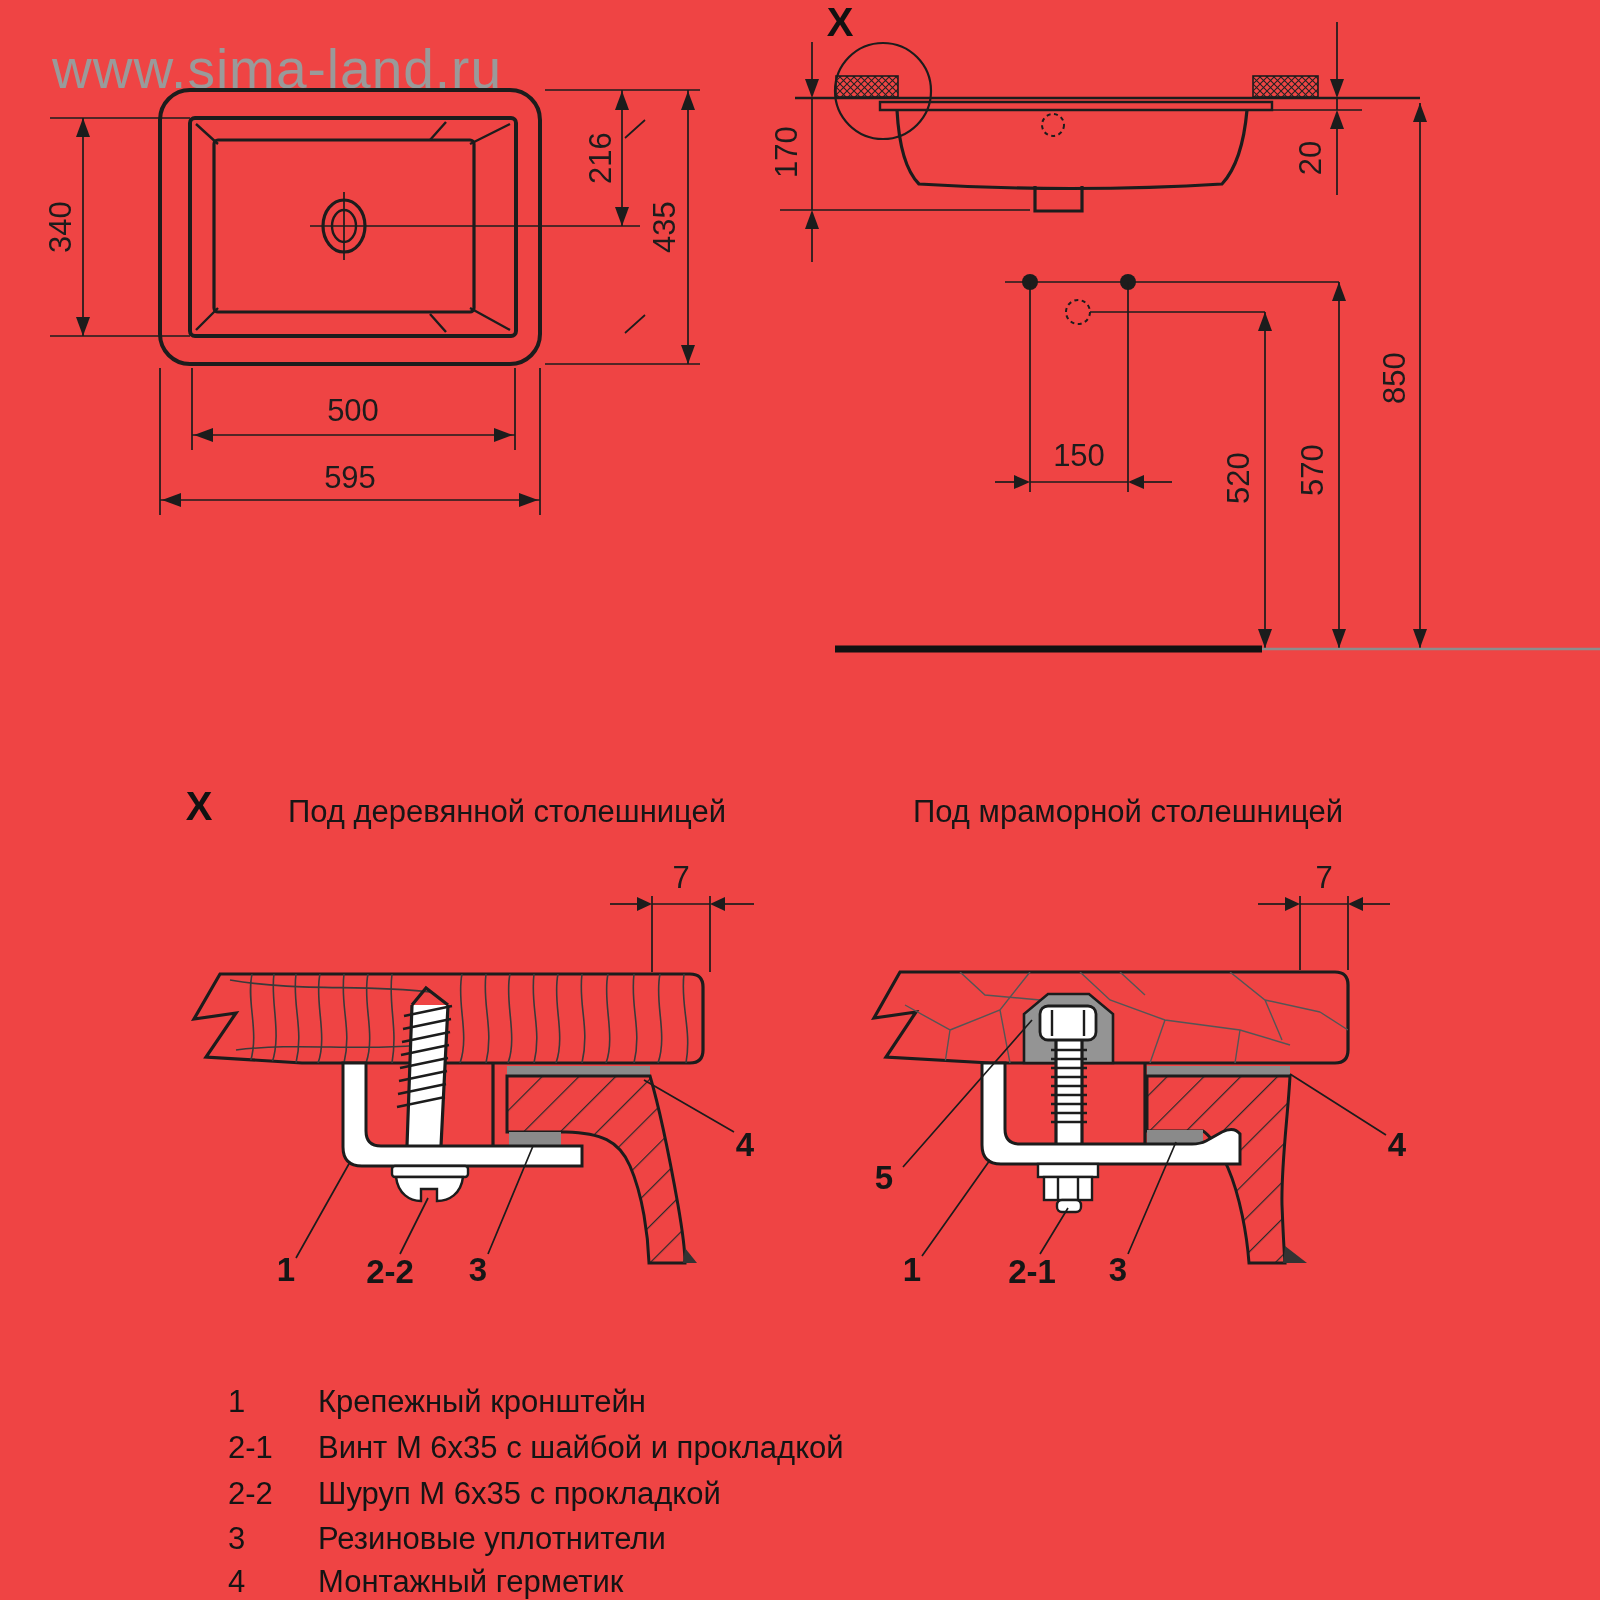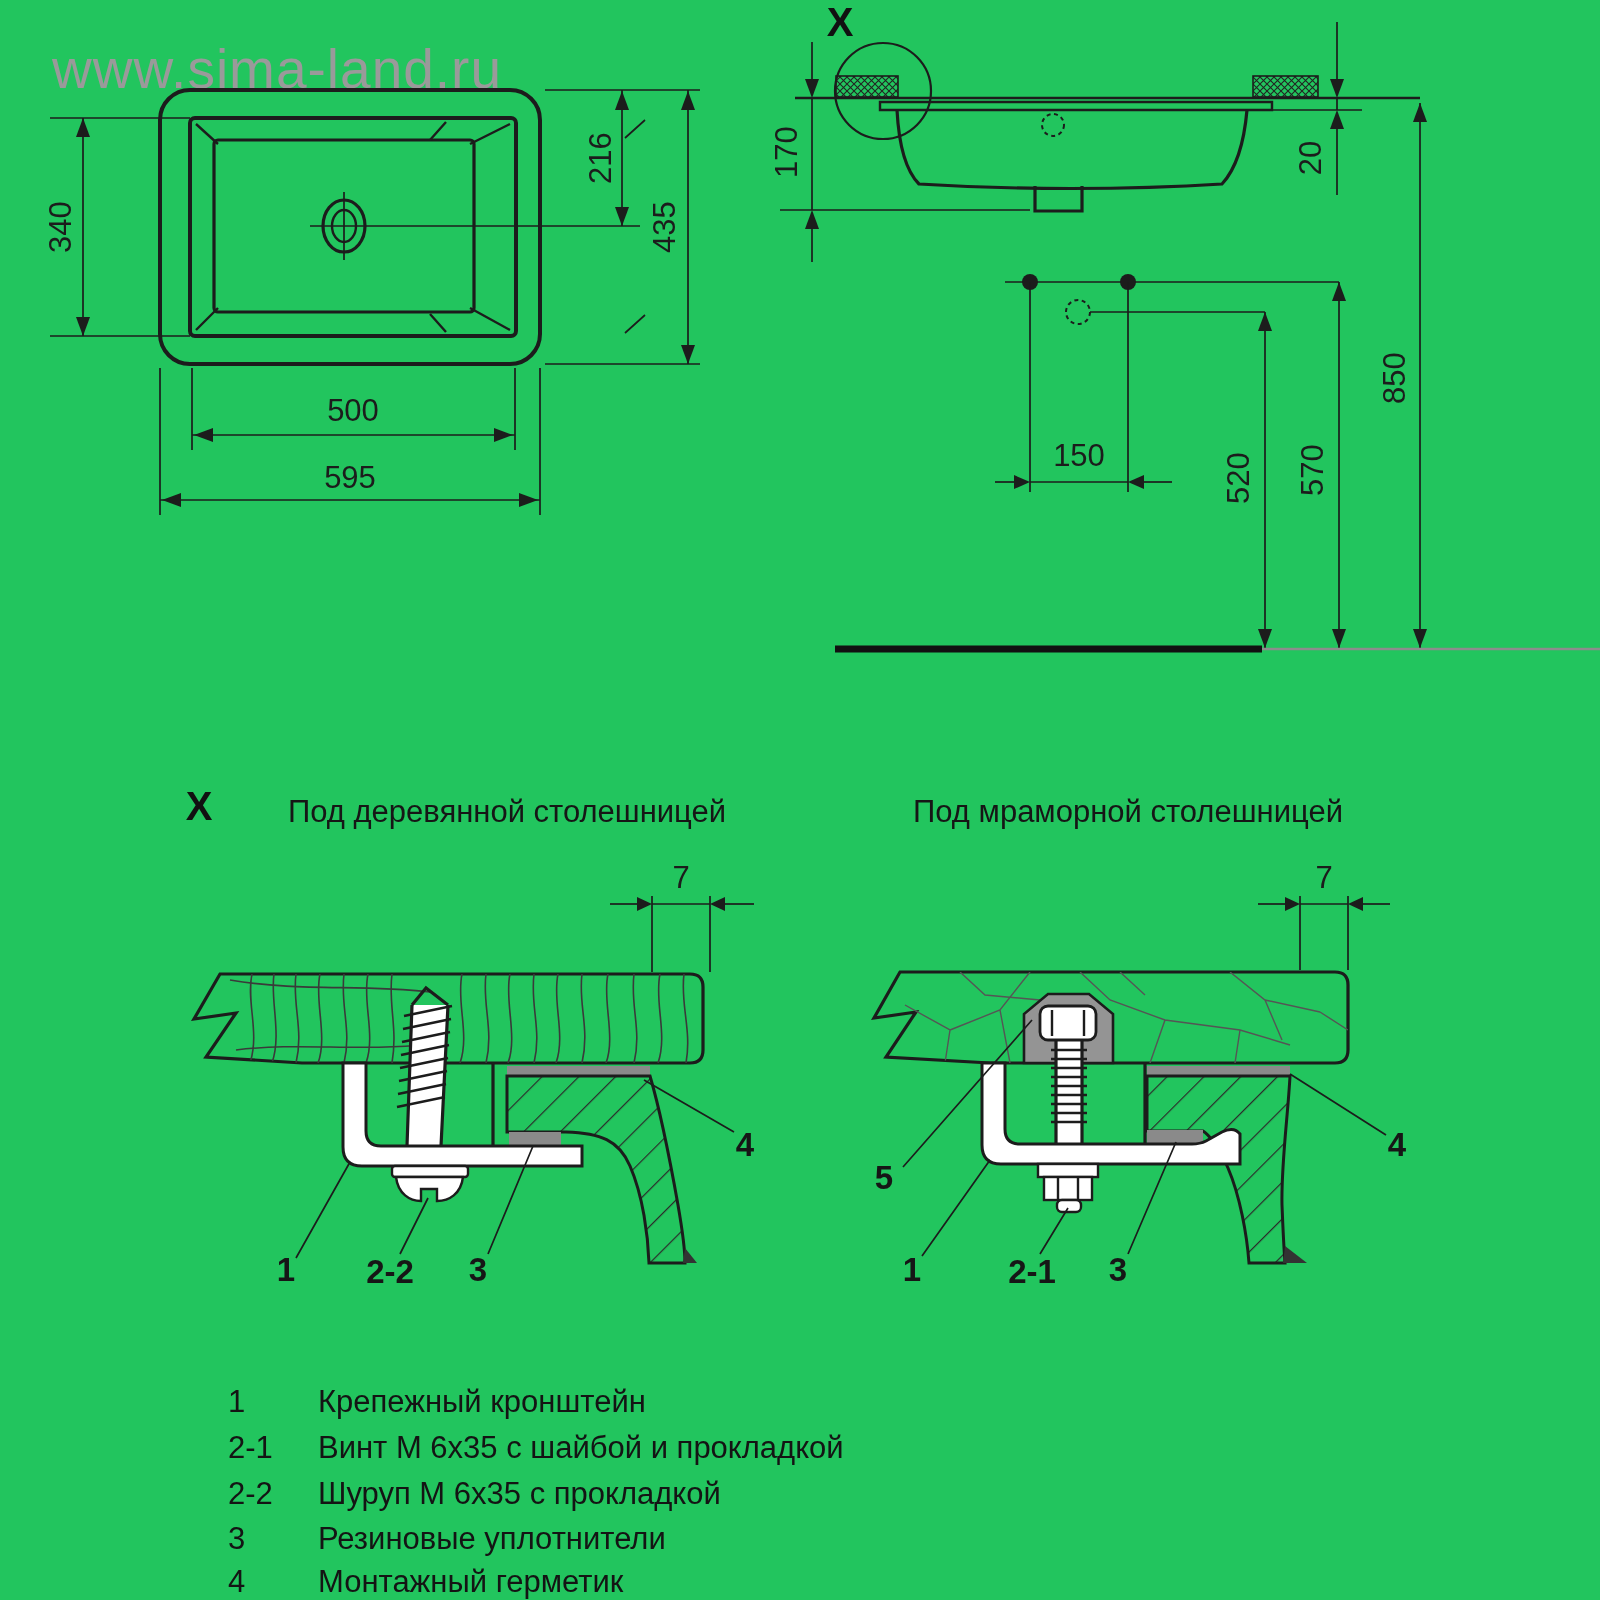--- a/index.html
+++ b/index.html
@@ -1,16 +1,16 @@
 <!DOCTYPE html>
 <html><head>
 <meta charset="utf-8">
 <style>
   html,body{margin:0;padding:0;background:#fff;}
-  .stage{position:relative;width:1600px;height:1600px;background:#22c55e;overflow:hidden;}
+  .stage{position:relative;width:1600px;height:1600px;background:#ef4444;overflow:hidden;}
   svg{display:block;}
   .wm{font:400 55px "Liberation Sans",sans-serif;fill:#9a9a9a;letter-spacing:1px;}
   .dim{font:400 31px "Liberation Sans",sans-serif;fill:#1c1c1c;}
   .ttl{font:400 31px "Liberation Sans",sans-serif;fill:#161616;}
   .mark{font:700 40px "Liberation Sans",sans-serif;fill:#111;}
   .callout{font:700 33px "Liberation Sans",sans-serif;fill:#161616;}
   .lgd{font:400 31px "Liberation Sans",sans-serif;fill:#141414;}
   .ln{stroke:#1c1c1c;fill:none;}
   .thin{stroke-width:1.7;}
   .med{stroke-width:2.4;}

